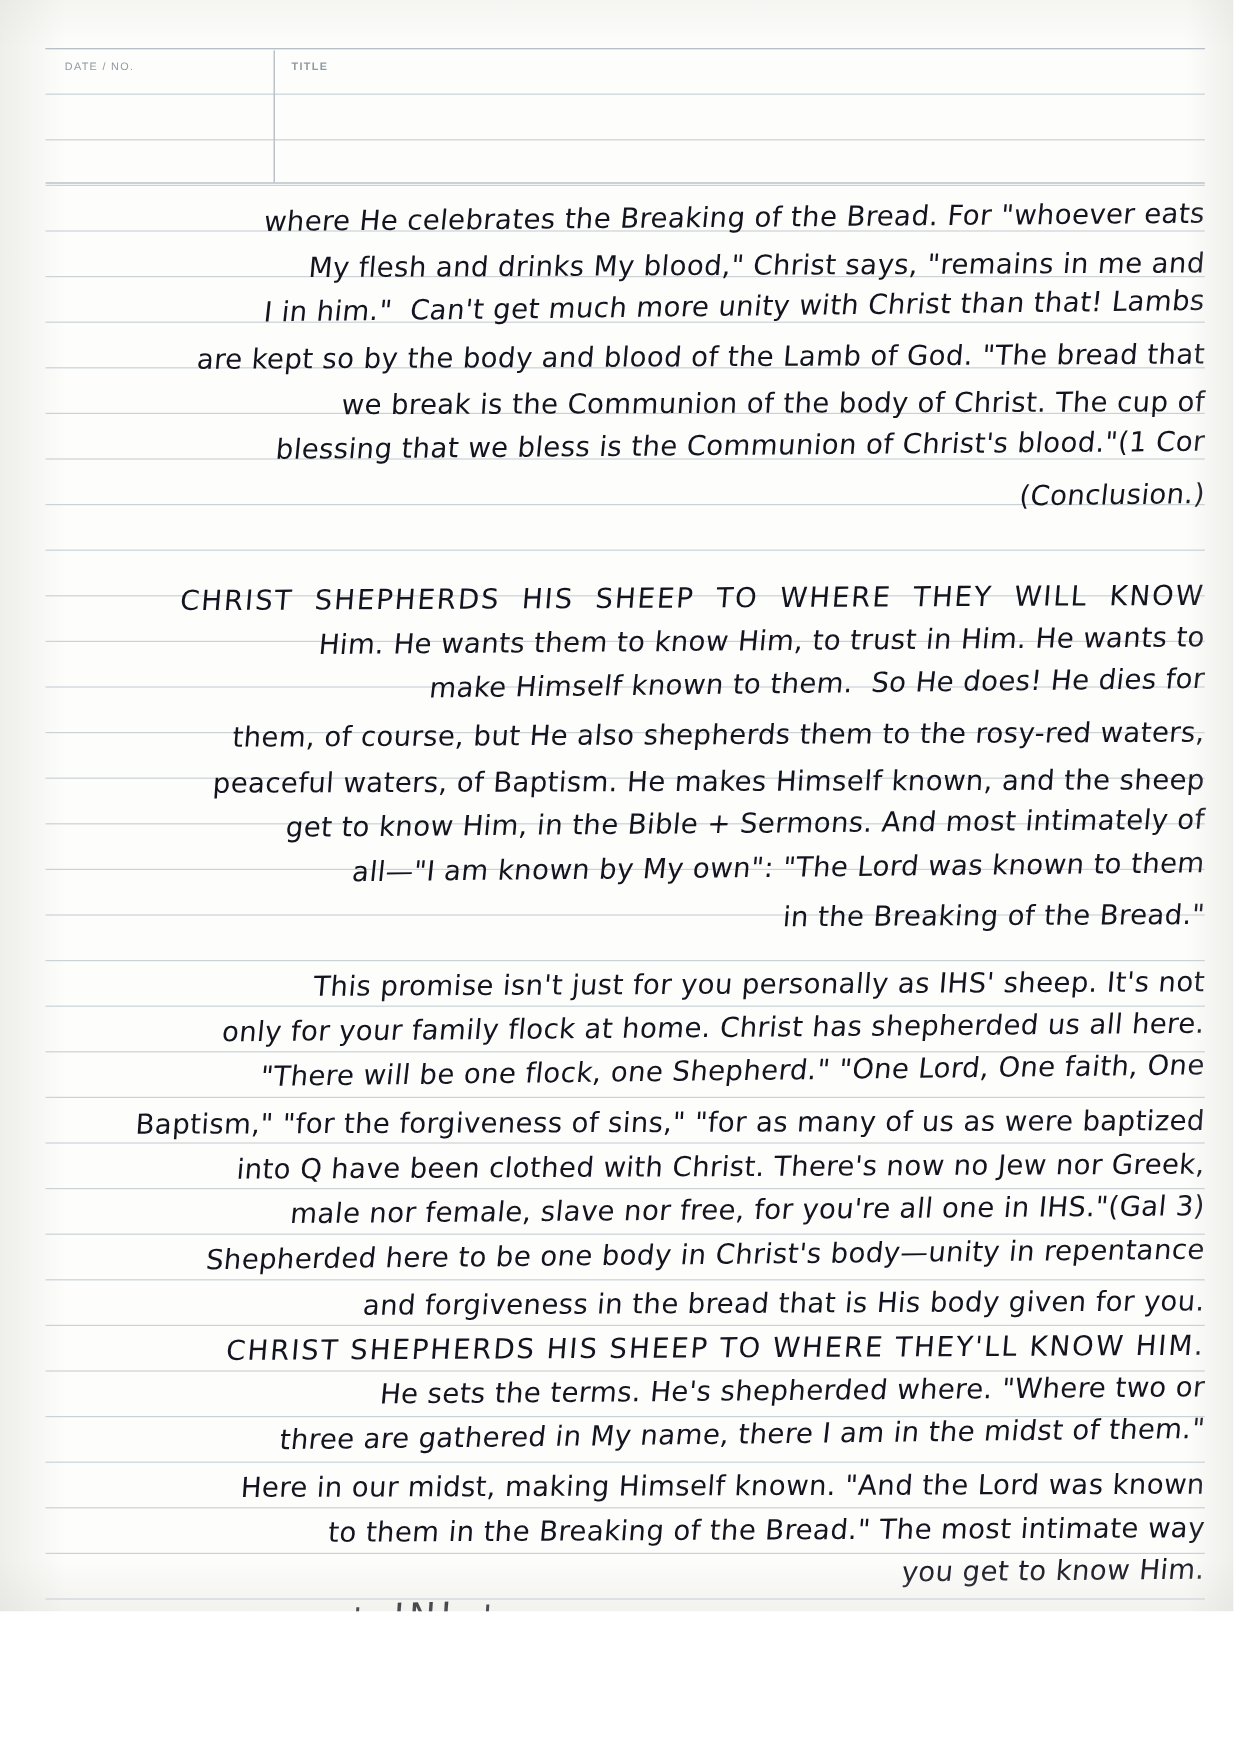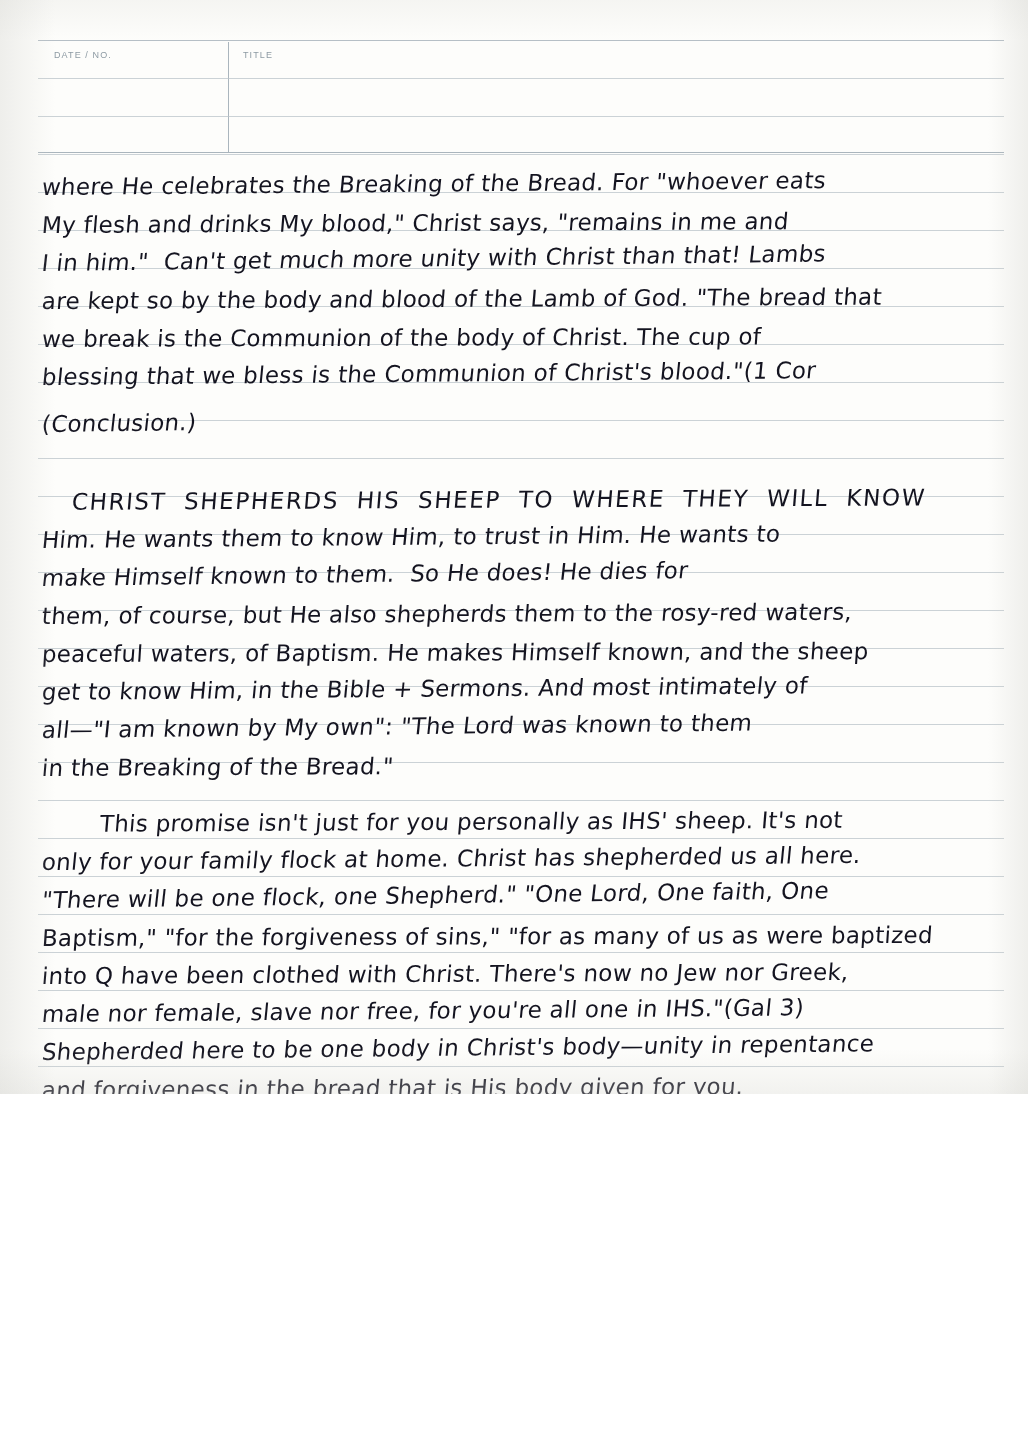--- a/index.html
+++ b/index.html
@@ -6,23 +6,24 @@
     margin: 0;
     padding: 0;
     background: #ffffff;
   }
   body {
     font-family: "DejaVu Sans", sans-serif;
   }
   .page {
     position: relative;
     width: 1028px;
-    height: 1094px;
+    height: 1343px;
     background: #fdfdfb;
     overflow: hidden;
+    text-align: right;
   }
   
   .paper-shade {
     position: absolute;
     inset: 0;
     background:
       linear-gradient(90deg, rgba(210,210,205,0.35) 0px, rgba(255,255,255,0) 55px),
       linear-gradient(270deg, rgba(205,205,200,0.30) 0px, rgba(255,255,255,0) 40px),
       linear-gradient(180deg, rgba(220,220,215,0.25) 0px, rgba(255,255,255,0) 40px),
       linear-gradient(0deg, rgba(215,215,210,0.30) 0px, rgba(255,255,255,0) 45px);
@@ -63,21 +64,21 @@
   }
   .hdr-label {
     position: absolute;
     font-family: "Liberation Sans", sans-serif;
     font-size: 9px;
     letter-spacing: 1.1px;
     color: #8d9aa3;
     z-index: 6;
   }
   .hdr-date { left: 54px; top: 50px; }
-  .hdr-title { left: 243px; top: 50px; }
+  .hdr-title { left: 243px; top: 50px; font-weight: bold; }
   .para {
     position: absolute;
     z-index: 4;
     left: 42px;
     right: 24px;
   }
   .ln {
     display: block;
     white-space: pre;
     color: #141420;

